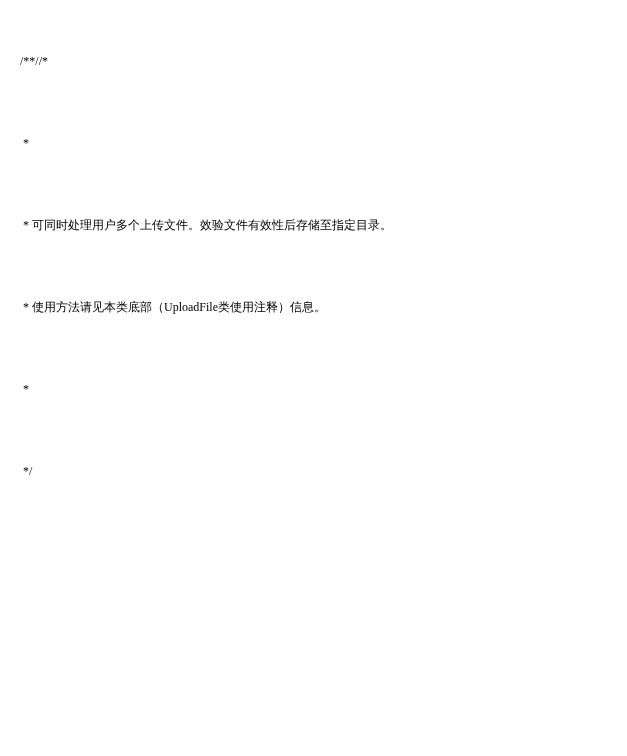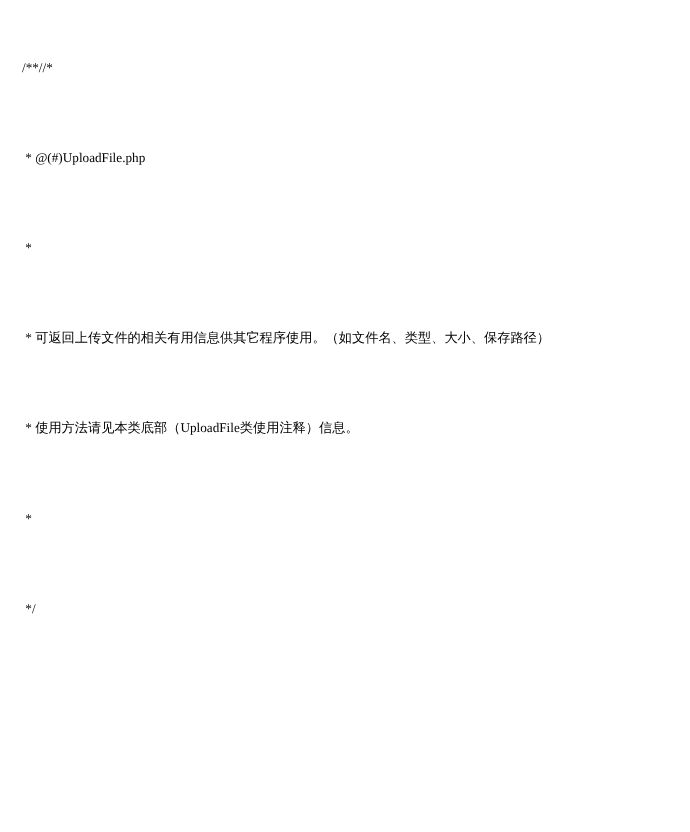--- a/index.html
+++ b/index.html
@@ -19,23 +19,22 @@
     .line {
       margin: 0 0 28px 0;
       white-space: pre;
     }
   </style>
 </head>
 <body>
 
 <div class="code-block">
   <div class="line">/**//*</div>
-  <div class="line"> * @(#)UploadFile.php</div>
   <div class="line"> *</div>
-  <div class="line"> * 可返回上传文件的相关有用信息供其它程序使用。（如文件名、类型、大小、保存路径）</div>
+  <div class="line"> * 可同时处理用户多个上传文件。效验文件有效性后存储至指定目录。</div>
   <div class="line"> * 使用方法请见本类底部（UploadFile类使用注释）信息。</div>
   <div class="line"> *</div>
   <div class="line"> */</div>
   
   
   
   
   
   
   

